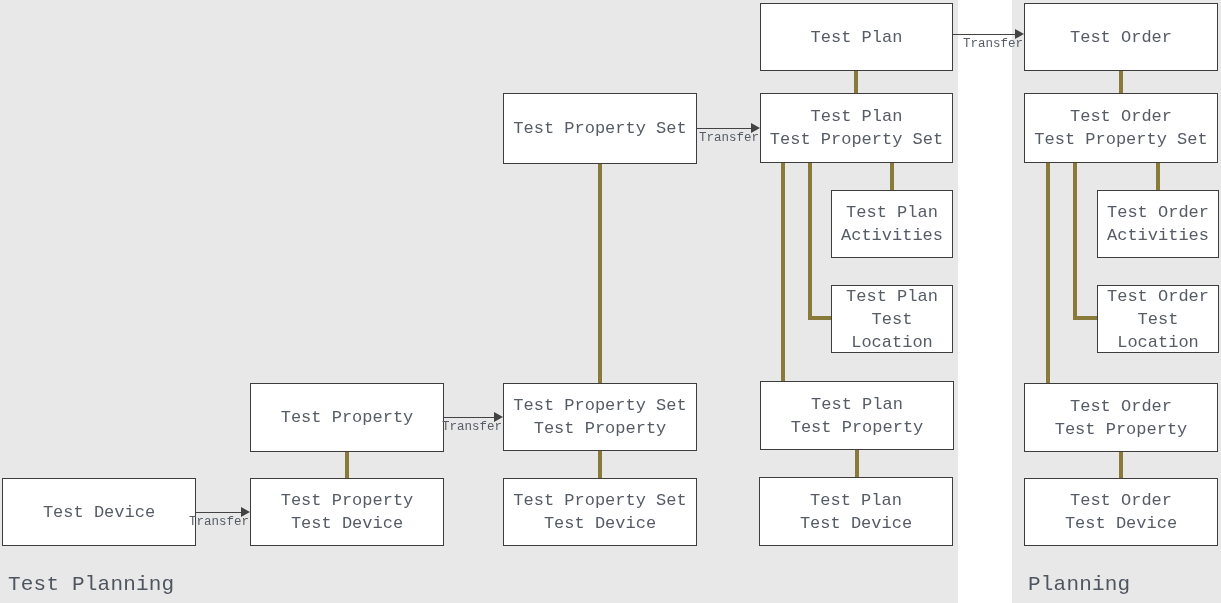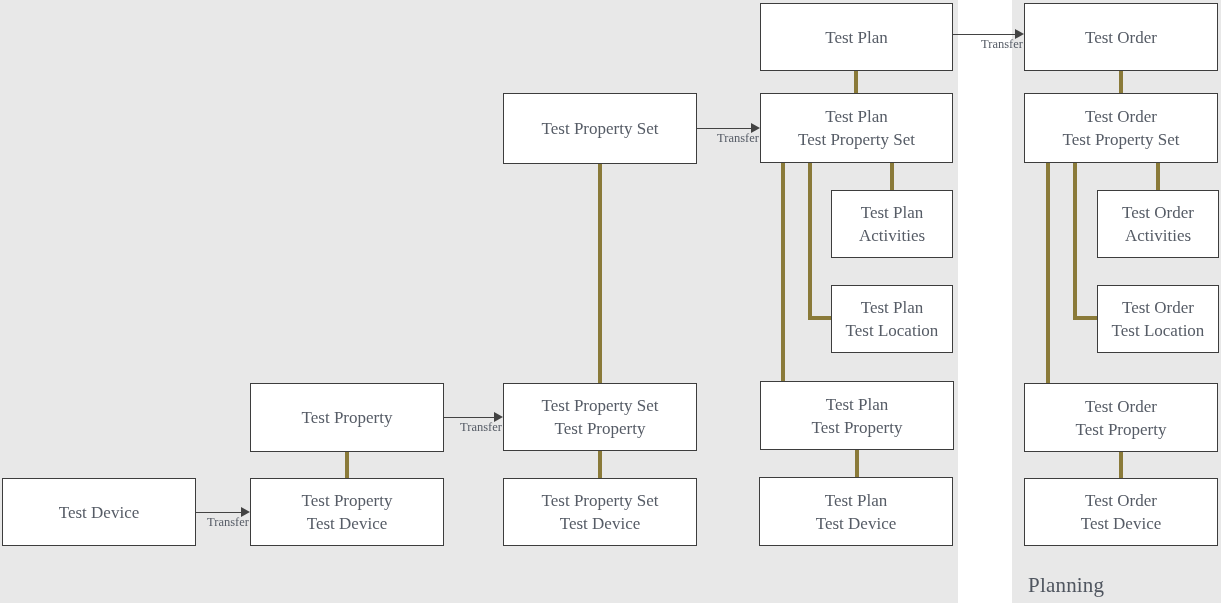--- a/index.html
+++ b/index.html
@@ -1,21 +1,21 @@
 <!DOCTYPE html>
 <html><head>
 <meta charset="utf-8">
 <style>
   html,body{margin:0;padding:0;background:#ffffff;}
   #canvas{
     position:relative;
     width:1221px;height:603px;
     background:#ffffff;
     overflow:hidden;
-    font-family:Liberation Serif, serif;
+    font-family:Liberation Mono, monospace;
   }
   .section{
     position:absolute;top:0;height:603px;
     background:#e8e8e8;
   }
   .section-label{
     position:absolute;
     font-size:21px;
     color:#4f555f;
     font-weight:400;
@@ -174,15 +174,16 @@
     <div class="arrow-line"></div>
     <div class="arrow-head"></div>
     <span class="arrow-label">Transfer</span>
   </div>
   <div class="arrow" style="left:953px;top:28px;width:71px;">
     <div class="arrow-line"></div>
     <div class="arrow-head"></div>
     <span class="arrow-label">Transfer</span>
   </div>
 
+  <span class="section-label" style="left:8px;top:573px;">Test Planning</span>
   <span class="section-label" style="left:1028px;top:573px;">Planning</span>
 
 </div>
 
 </body></html>

